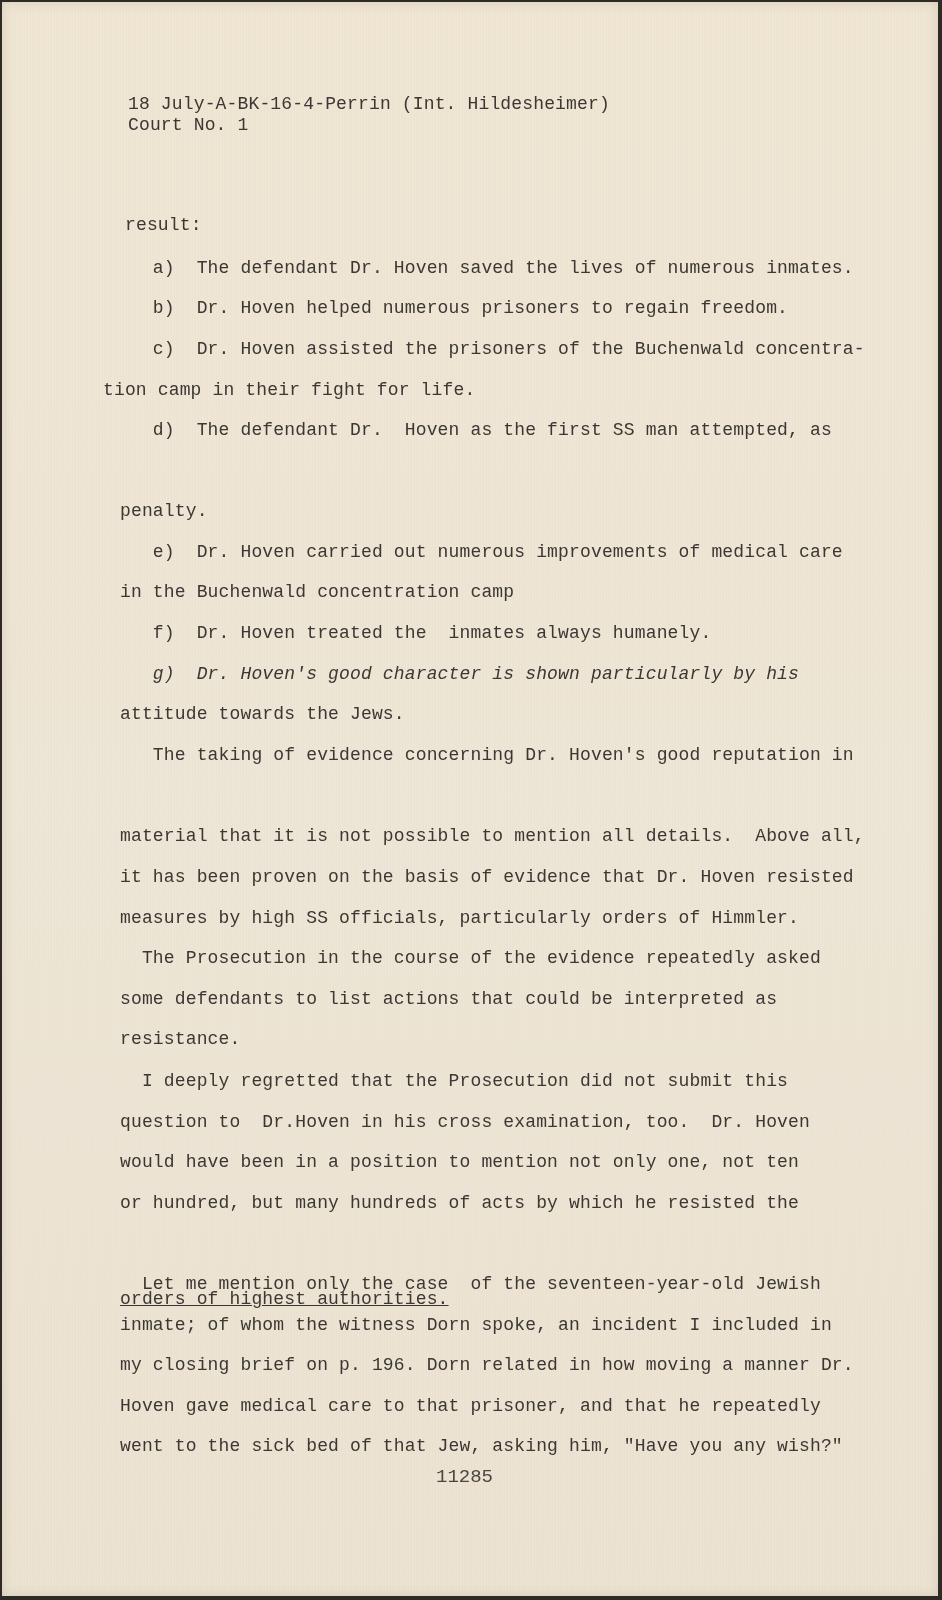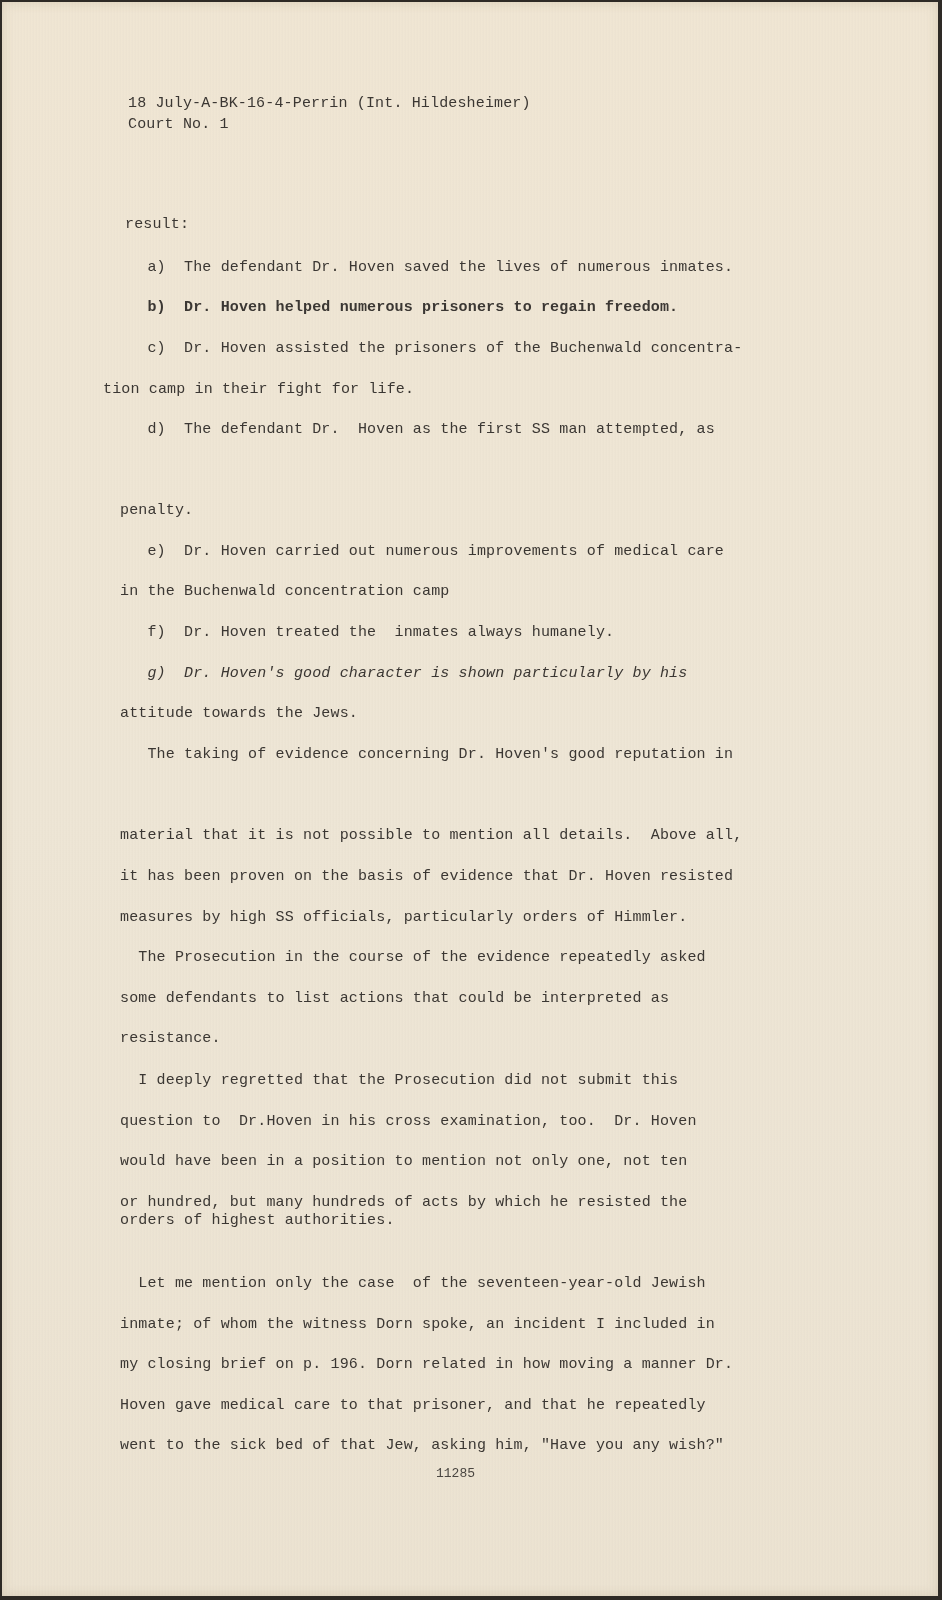--- a/index.html
+++ b/index.html
@@ -22,65 +22,65 @@
       background: #efe7d6;
       background-image:
         linear-gradient(90deg, rgba(255,255,255,0.05) 0px, rgba(0,0,0,0.02) 1px, transparent 2px),
         linear-gradient(180deg, #f0e6d3 0%, #eee6d6 50%, #ece3d1 100%);
       background-size: 3px 100%, 100% 100%;
       box-shadow: inset 0 0 12px rgba(120,100,70,0.18);
     }
     .line {
       position: absolute;
       font-family: "Liberation Mono", "DejaVu Sans Mono", monospace;
-      font-size: 15px;
+      font-size: 18px;
       color: #3b3733;
       white-space: pre;
       letter-spacing: 0.15px;
       line-height: 20px;
     }
     .page-number {
       position: absolute;
       font-family: "Liberation Mono", "DejaVu Sans Mono", monospace;
-      font-size: 13px;
+      font-size: 19px;
       color: #4a4641;
       white-space: pre;
     }
   </style>
 </head>
 <body>
 
 <div class="page">
   <div class="line" style="left:126px; top:92px;">18 July-A-BK-16-4-Perrin (Int. Hildesheimer)</div>
   <div class="line" style="left:126px; top:113px;">Court No. 1</div>
 
   <div class="line" style="left:123px; top:213px;">result:</div>
   <div class="line" style="left:118px; top:256px;">   a)  The defendant Dr. Hoven saved the lives of numerous inmates.</div>
-  <div class="line" style="left:118px; top:296px;font-weight:bold;">   b)  Dr. Hoven helped numerous prisoners to regain freedom.</div>
+  <div class="line" style="left:118px; top:296px;">   b)  Dr. Hoven helped numerous prisoners to regain freedom.</div>
   <div class="line" style="left:118px; top:337px;">   c)  Dr. Hoven assisted the prisoners of the Buchenwald concentra-</div>
   <div class="line" style="left:101px; top:378px;">tion camp in their fight for life.</div>
   <div class="line" style="left:118px; top:418px;">   d)  The defendant Dr.  Hoven as the first SS man attempted, as</div>
   <div class="line" style="left:118px; top:499px;">penalty.</div>
   <div class="line" style="left:118px; top:540px;">   e)  Dr. Hoven carried out numerous improvements of medical care</div>
   <div class="line" style="left:118px; top:580px;">in the Buchenwald concentration camp</div>
   <div class="line" style="left:118px; top:621px;">   f)  Dr. Hoven treated the  inmates always humanely.</div>
   <div class="line" style="left:118px; top:662px;font-style:italic;">   g)  Dr. Hoven's good character is shown particularly by his</div>
   <div class="line" style="left:118px; top:702px;">attitude towards the Jews.</div>
   <div class="line" style="left:118px; top:743px;">   The taking of evidence concerning Dr. Hoven's good reputation in</div>
   <div class="line" style="left:118px; top:865px;">it has been proven on the basis of evidence that Dr. Hoven resisted</div>
   <div class="line" style="left:118px; top:824px;">material that it is not possible to mention all details.  Above all,</div>
   <div class="line" style="left:118px; top:906px;">measures by high SS officials, particularly orders of Himmler.</div>
   <div class="line" style="left:118px; top:987px;">some defendants to list actions that could be interpreted as</div>
   <div class="line" style="left:118px; top:946px;">  The Prosecution in the course of the evidence repeatedly asked</div>
   <div class="line" style="left:118px; top:1027px;">resistance.</div>
   <div class="line" style="left:118px; top:1069px;">  I deeply regretted that the Prosecution did not submit this</div>
   <div class="line" style="left:118px; top:1110px;">question to  Dr.Hoven in his cross examination, too.  Dr. Hoven</div>
   <div class="line" style="left:118px; top:1150px;">would have been in a position to mention not only one, not ten</div>
   <div class="line" style="left:118px; top:1191px;">or hundred, but many hundreds of acts by which he resisted the</div>
-  <div class="line" style="left:118px; top:1209px;">orders of highest authorities.</div>
+  <div class="line" style="left:118px; top:1287px;text-decoration:underline;">orders of highest authorities.</div>
   <div class="line" style="left:118px; top:1272px;">  Let me mention only the case  of the seventeen-year-old Jewish</div>
   <div class="line" style="left:118px; top:1313px;">inmate; of whom the witness Dorn spoke, an incident I included in</div>
   <div class="line" style="left:118px; top:1353px;">my closing brief on p. 196. Dorn related in how moving a manner Dr.</div>
   <div class="line" style="left:118px; top:1394px;">Hoven gave medical care to that prisoner, and that he repeatedly</div>
   <div class="line" style="left:118px; top:1434px;">went to the sick bed of that Jew, asking him, "Have you any wish?"</div>
 
   <div class="page-number" style="left:434px; top:1464px;">11285</div>
 </div>
 
 </body></html>

